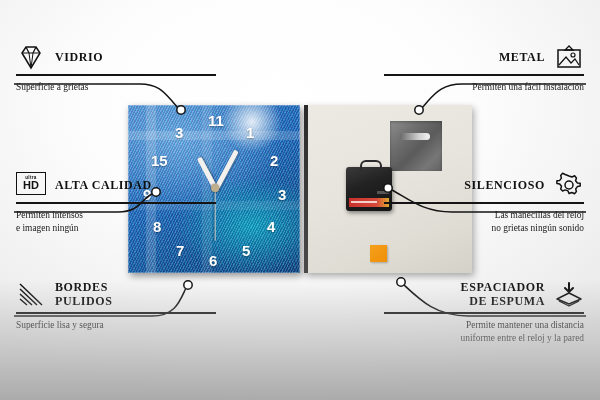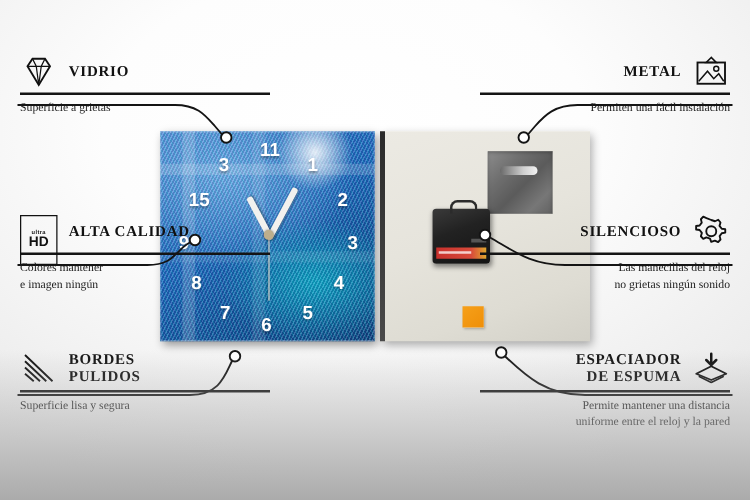--- a/index.html
+++ b/index.html
@@ -94,21 +94,21 @@
   .feature.left .feat-title{text-align:left;}
   .feature.right .feat-title{text-align:right;flex:1;}
   .feat-rule{height:1.6px;background:#141414;margin:4px 0 5px 0;}
   .feat-desc{
     font-family:"Liberation Serif",serif;font-size:9.4px;color:#1b1b1b;line-height:1.42;
   }
   .feature.right .feat-desc{text-align:right;}
   .icon{width:30px;height:26px;flex:0 0 30px;display:block;}
 
   .hd-box{
-    width:30px;height:40px;border:1.7px solid #111;display:flex;flex-direction:column;
+    width:30px;height:23px;border:1.7px solid #111;display:flex;flex-direction:column;
     align-items:center;justify-content:center;box-sizing:border-box;
   }
   .hd-ultra{font-family:"Liberation Sans",sans-serif;font-size:4.6px;font-weight:700;letter-spacing:.3px;line-height:1;color:#111;}
   .hd-hd{font-family:"Liberation Sans",sans-serif;font-size:11px;font-weight:700;line-height:1;color:#111;}
 
   
   #f-vidrio{left:16px;top:44px;}
   #f-impresion{left:16px;top:172px;}
   #f-bordes{left:16px;top:280px;}
   #f-manejas{left:384px;top:44px;}
@@ -214,21 +214,21 @@
           <span class="hd-ultra">ultra</span>
           <span class="hd-hd">HD</span>
         </span>
       </span>
       <div class="feat-title">
         <div>ALTA CALIDAD</div>
       </div>
     </div>
     <div class="feat-rule"></div>
     <div class="feat-desc">
-      <div>Colores mantener</div>
+      <div>Permiten intensos</div>
       <div>e imagen ningún</div>
     </div>
   </div>
 
   <div class="feature left" id="f-bordes">
     <div class="feat-head">
       <span class="icon">
         <svg viewBox="0 0 30 26" class="icon">
           <path d="M4,3 L26,24 M4,8 L21,24 M4,13 L16,24 M4,18 L11,24" stroke="#111" stroke-width="1.5" fill="none"></path>
         </svg>

